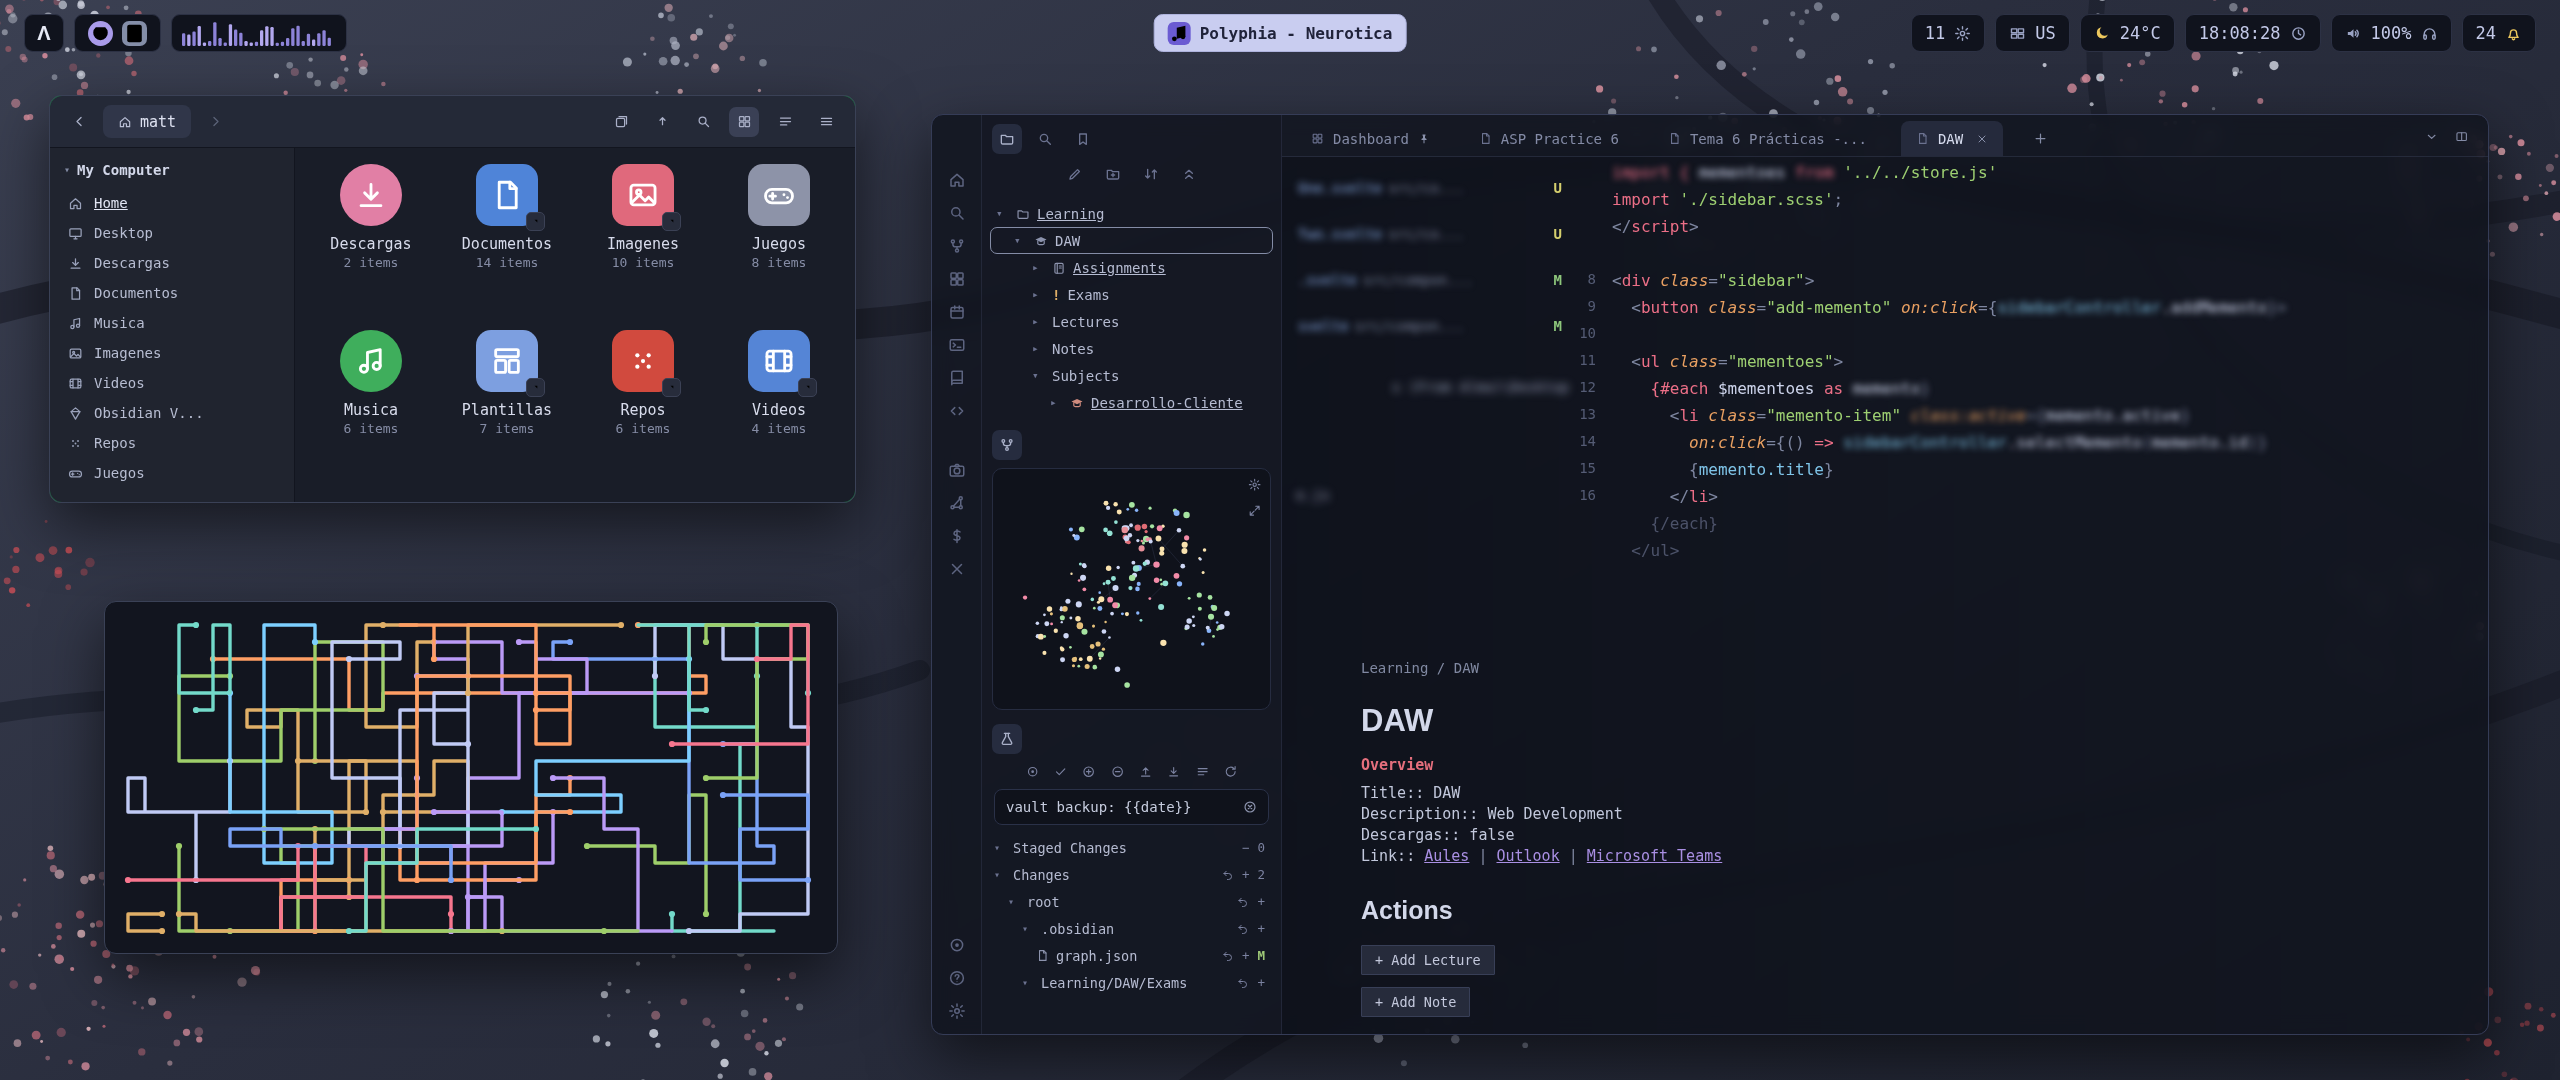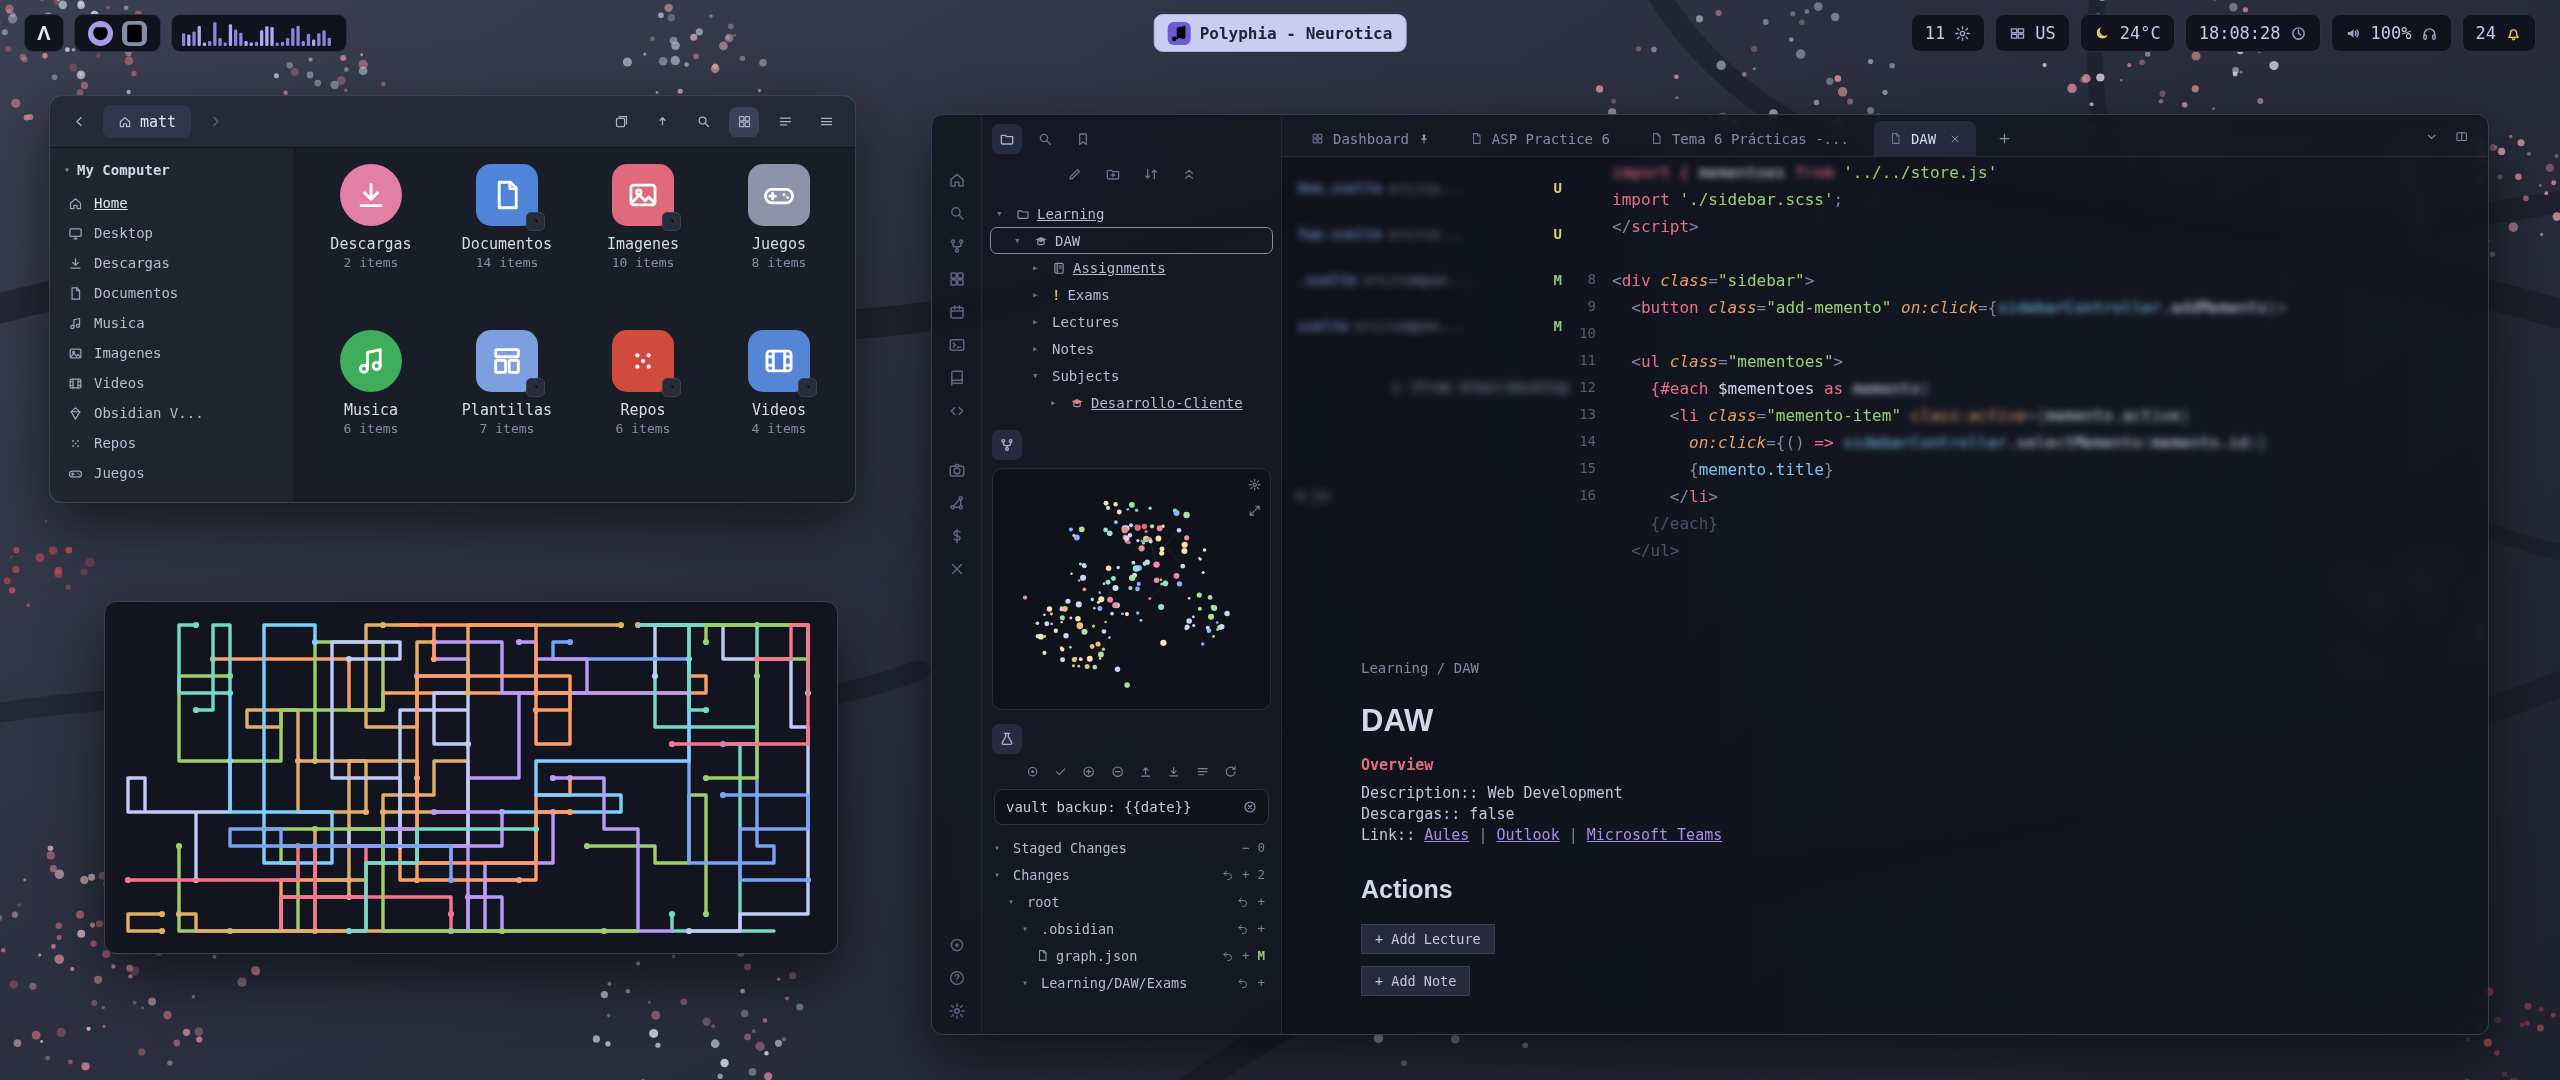--- a/index.html
+++ b/index.html
@@ -82,21 +82,21 @@
   .commitbox .clear{color:#8b92ac;font-size:14px}
   .gitrows{margin-top:9px;font-size:13.5px;color:#b6bcd2}
   .grow{display:flex;align-items:center;height:27px;gap:7px;padding-right:8px}
   .grow .chev{width:12px;color:#6b7290;font-size:10px;flex:none}
   .grow .ic{font-size:13px;color:#8c93ad}
   .grow .right{margin-left:auto;display:flex;gap:8px;align-items:center;color:#7b82a0;font-size:12.5px}
   .grow .right .ic{font-size:12px;color:#7b82a0}
   .grow .m{color:#9ec877;font-weight:bold}
 
   .main{flex:1;display:flex;flex-direction:column;min-width:0}
-  .tabbar{height:42px;display:flex;align-items:stretch;gap:10px;padding:6px 12px 0 14px;border-bottom:1px solid rgba(62,69,96,.4)}
+  .tabbar{height:42px;display:flex;align-items:stretch;gap:19px;padding:6px 12px 0 14px;border-bottom:1px solid rgba(62,69,96,.4)}
   .tab{display:flex;align-items:center;gap:9px;padding:0 15px;font-size:14px;color:#848ba6;border-radius:8px 8px 0 0;white-space:nowrap}
   .tab.active{background:#252a3c;color:#d7dcee}
   .tab .ic{font-size:13px;color:#6b7290}
   .tab .pin{font-size:12px;color:#8a91ab}
   .tab .x{font-size:12px;color:#8a91ab;margin-left:4px}
   .tabplus{width:36px;display:flex;align-items:center;justify-content:center;color:#848ba6;font-size:15px;background:none;border:0}
   .tabctl{margin-left:auto;display:flex;gap:16px;align-items:center;color:#848ba6;padding-right:8px;font-size:15px}
   .editor{flex:1;position:relative;padding-top:6px;min-height:0;
           background:linear-gradient(90deg,rgba(13,16,25,.65),rgba(13,16,25,.25) 50%,rgba(13,16,25,.05))}
   .cline{display:flex;height:27px;align-items:flex-start;font:16px "DejaVu Sans Mono",monospace;white-space:pre}
@@ -2004,20 +2004,21 @@
           <div class="cline"><span class="gut">15</span><span class="ctoks"><span class="tok p">        {</span><span class="tok f">memento.title</span><span class="tok p">}</span></span></div>
           <div class="cline"><span class="gut">16</span><span class="ctoks"><span class="tok p">      &lt;/</span><span class="tok r">li</span><span class="tok p">&gt;</span></span></div>
           <div class="cline"><span class="gut"></span><span class="ctoks"><span class="tok d">    {/each}</span></span></div>
           <div class="cline"><span class="gut"></span><span class="ctoks"><span class="tok d">  &lt;/ul&gt;</span></span></div>
         </div>
       <div class="note">
         <div class="bc">Learning / DAW</div>
         <h1>DAW</h1>
         <div class="ov">Overview</div>
         <div class="fields" id="note-fields">
+            <div>Title:: DAW</div>
             <div>Description:: Web Development</div>
             <div>Descargas:: false</div>
             <div><span>Link:: </span><a class="lnk">Aules</a><span class="sep"> | </span><a class="lnk">Outlook</a><span class="sep"> | </span><a class="lnk">Microsoft Teams</a></div>
           </div>
         <h2>Actions</h2>
         <div class="btns" id="note-btns">
             <button class="abtn">+ Add Lecture</button>
             <button class="abtn">+ Add Note</button>
           </div>
       </div>

